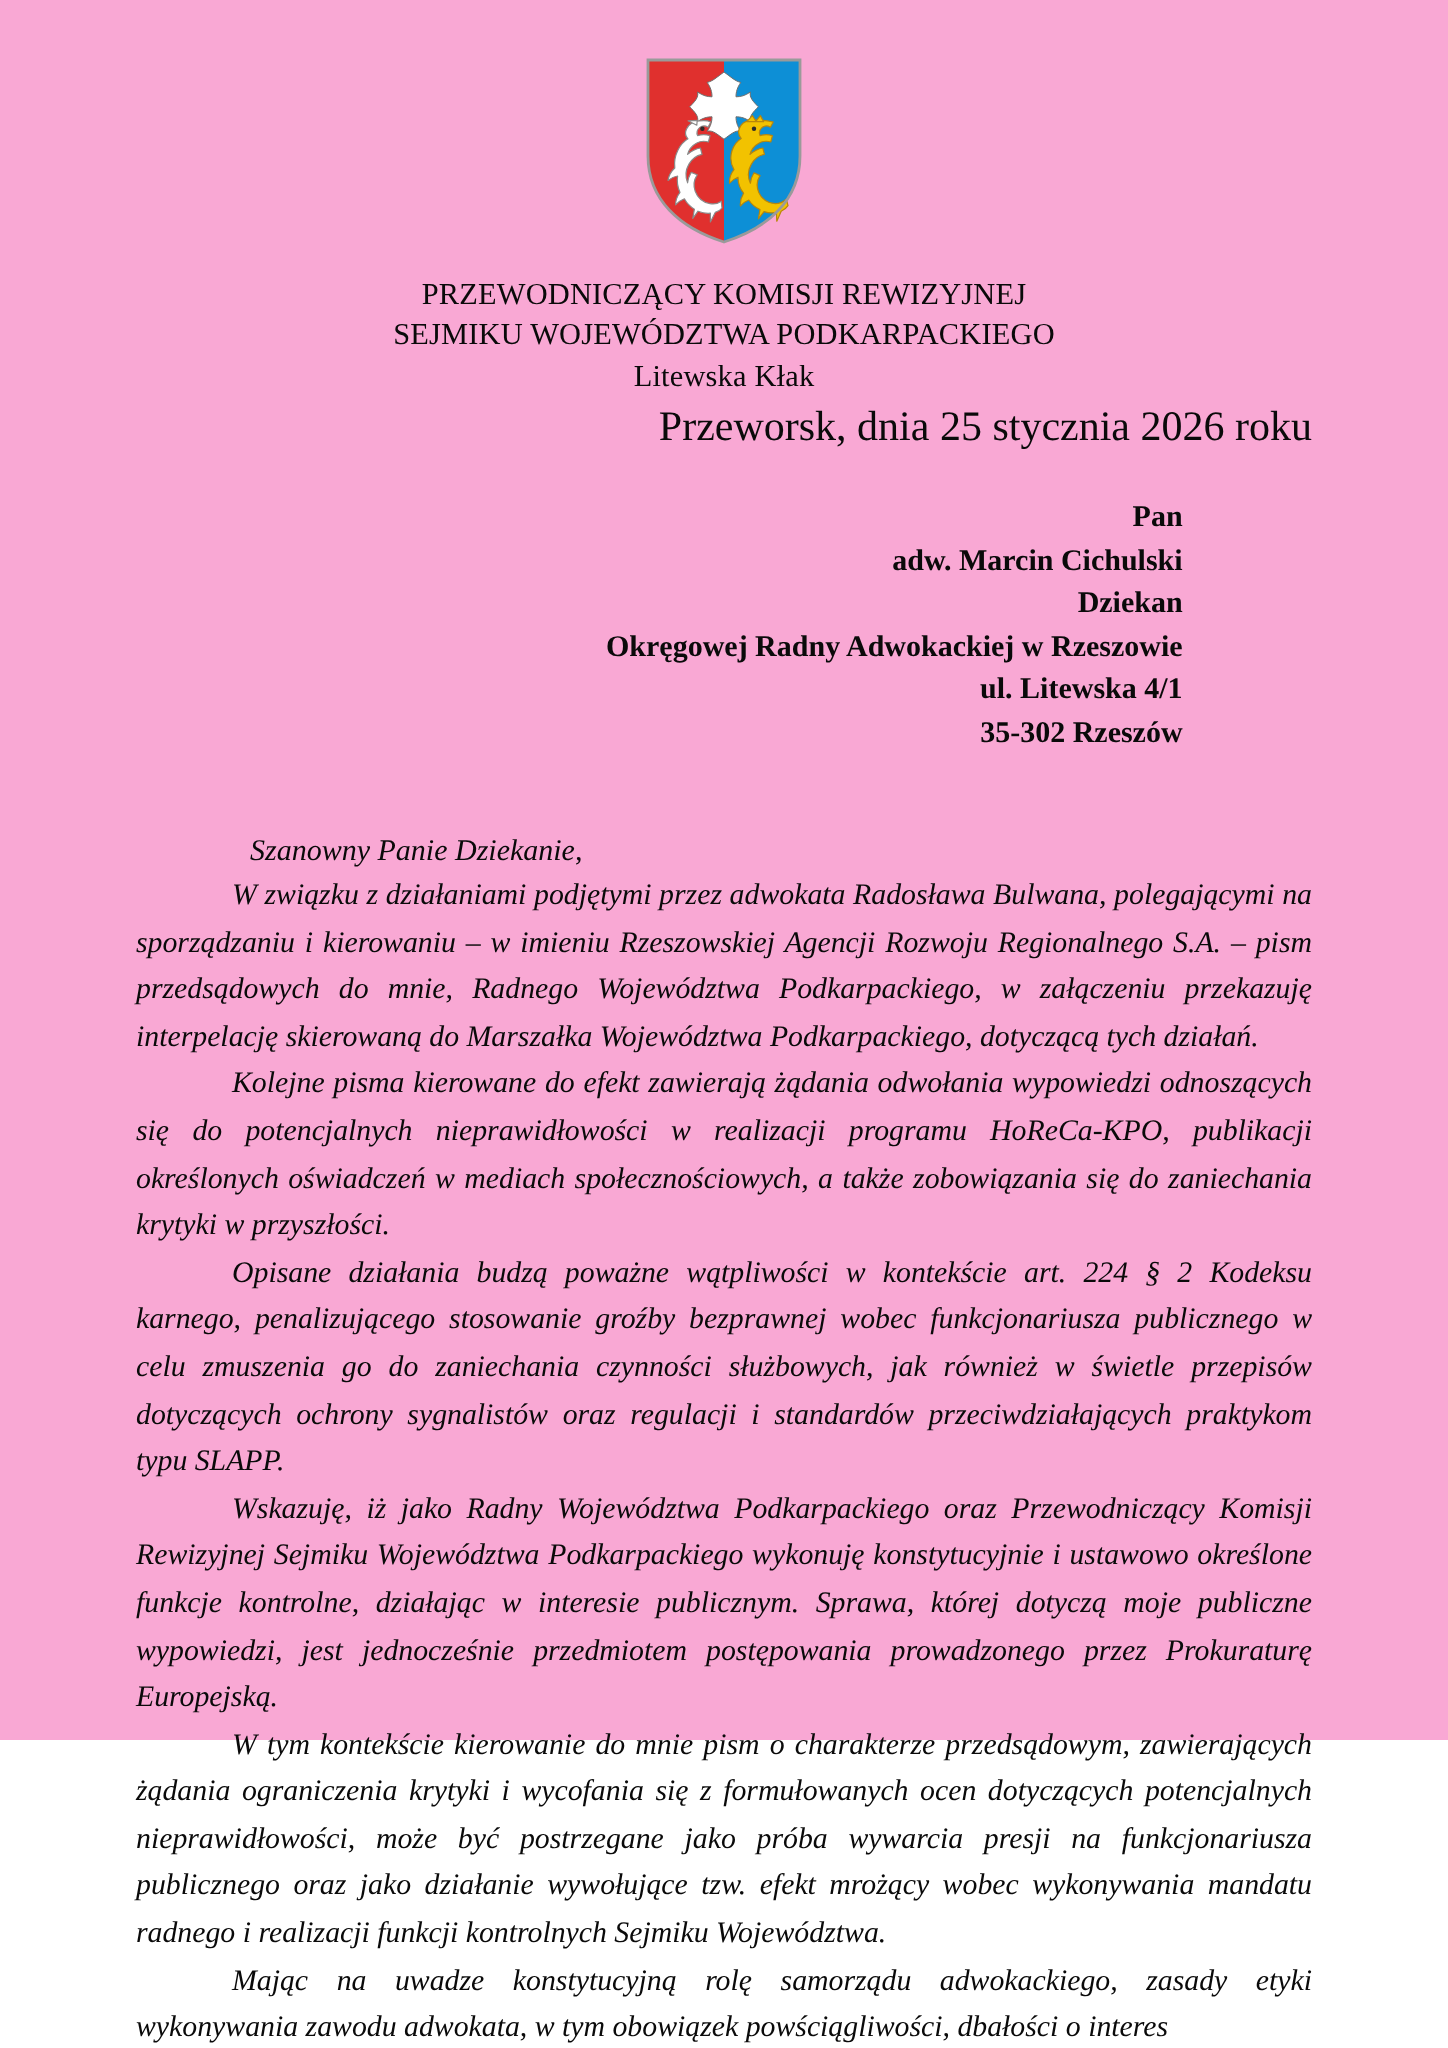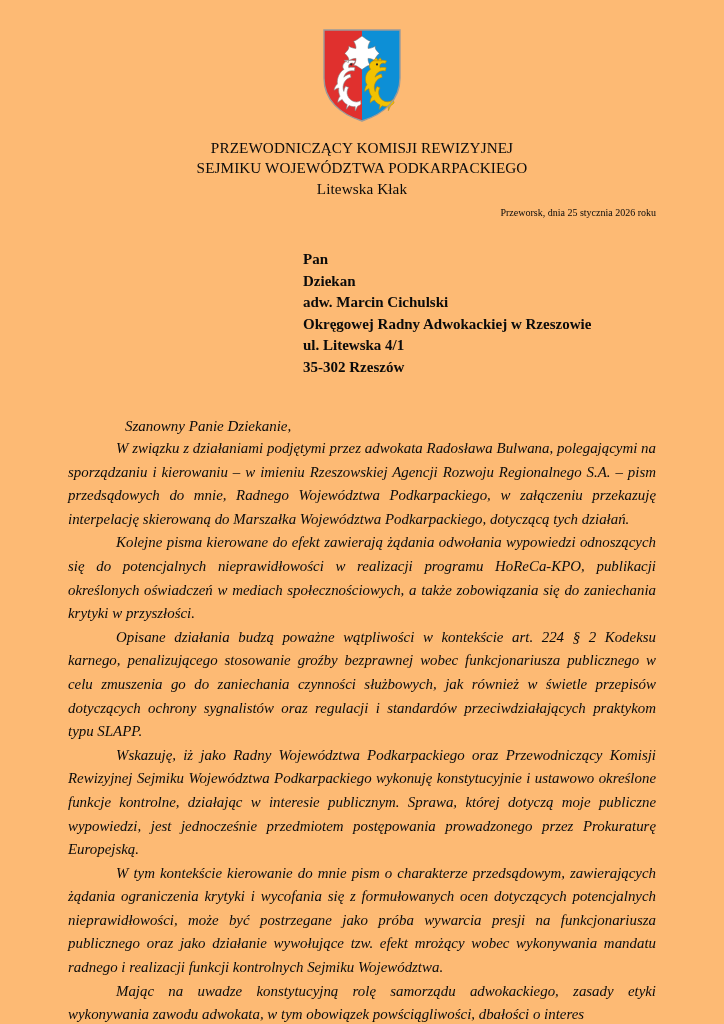--- a/index.html
+++ b/index.html
@@ -11,23 +11,23 @@
     width: 724px;
     height: 1024px;
     overflow: hidden;
     font-family: "Liberation Serif", "DejaVu Serif", serif;
     color: #0a0a0a;
     position: relative;
   }
 
   .page {
     width: 724px;
-    height: 1024px;
+    height: 870px;
     position: relative;
-    background: #fdba74;
+    background: #f9a8d4;
   }
 
   
   .crest-wrap {
     position: absolute;
     top: 26px;
     left: 0;
     width: 724px;
     display: flex;
     justify-content: center;
@@ -55,37 +55,38 @@
     display: block;
     font-size: 15.2px;
     line-height: 22px;
   }
 
   
   .placedate {
     position: absolute;
     top: 203px;
     right: 68px;
-    font-size: 10px;
+    font-size: 21px;
     line-height: 20px;
     white-space: nowrap;
   }
 
   
   .addressee {
     position: absolute;
     top: 249px;
     left: 303px;
     font-size: 15px;
     line-height: 21.5px;
     font-weight: bold;
   }
   .addressee .addr-line {
     display: block;
     white-space: nowrap;
+    text-align: right;
   }
 
   
   .salutation {
     position: absolute;
     top: 416px;
     left: 125px;
     font-style: italic;
     font-size: 15px;
     line-height: 20px;
@@ -225,22 +226,22 @@
   <div class="letterhead">
     <span class="lh-line">PRZEWODNICZĄCY KOMISJI REWIZYJNEJ</span>
     <span class="lh-line">SEJMIKU WOJEWÓDZTWA PODKARPACKIEGO</span>
     <span class="lh-name">Litewska Kłak</span>
   </div>
 
   <div class="placedate">Przeworsk, dnia 25 stycznia 2026 roku</div>
 
   <div class="addressee">
     <span class="addr-line">Pan</span>
+    <span class="addr-line">adw. Marcin Cichulski</span>
     <span class="addr-line">Dziekan</span>
-    <span class="addr-line">adw. Marcin Cichulski</span>
     <span class="addr-line">Okręgowej Radny Adwokackiej w Rzeszowie</span>
     <span class="addr-line">ul. Litewska 4/1</span>
     <span class="addr-line">35-302 Rzeszów</span>
   </div>
 
   <div class="salutation">Szanowny Panie Dziekanie,</div>
 
   <div class="body-text">
     <p>W związku z działaniami podjętymi przez adwokata Radosława Bulwana, polegającymi na sporządzaniu i kierowaniu – w imieniu Rzeszowskiej Agencji Rozwoju Regionalnego S.A. – pism przedsądowych do mnie, Radnego Województwa Podkarpackiego, w załączeniu przekazuję interpelację skierowaną do Marszałka Województwa Podkarpackiego, dotyczącą tych działań.</p>
     <p>Kolejne pisma kierowane do efekt zawierają żądania odwołania wypowiedzi odnoszących się do potencjalnych nieprawidłowości w realizacji programu HoReCa-KPO, publikacji określonych oświadczeń w mediach społecznościowych, a także zobowiązania się do zaniechania krytyki w przyszłości.</p>

